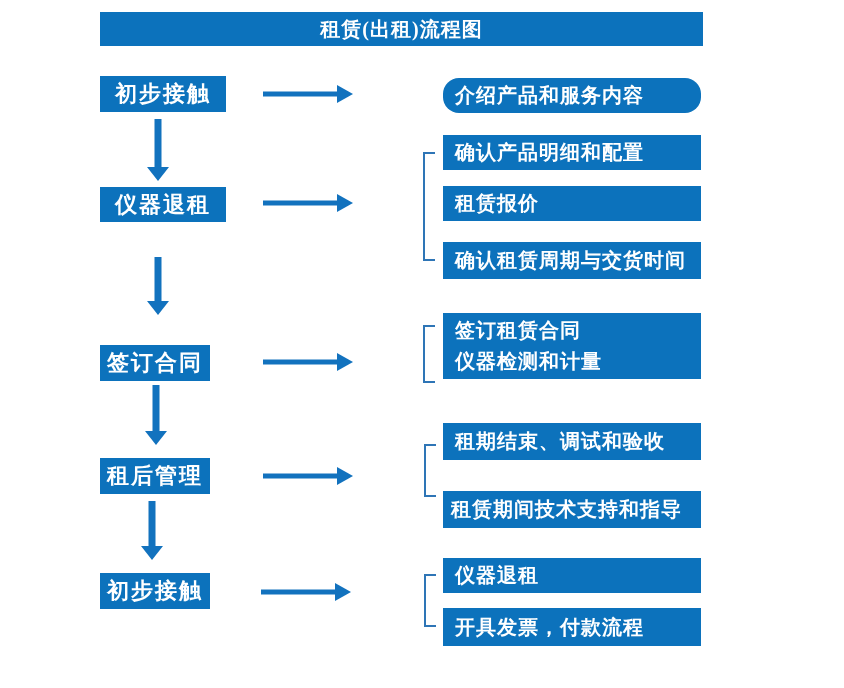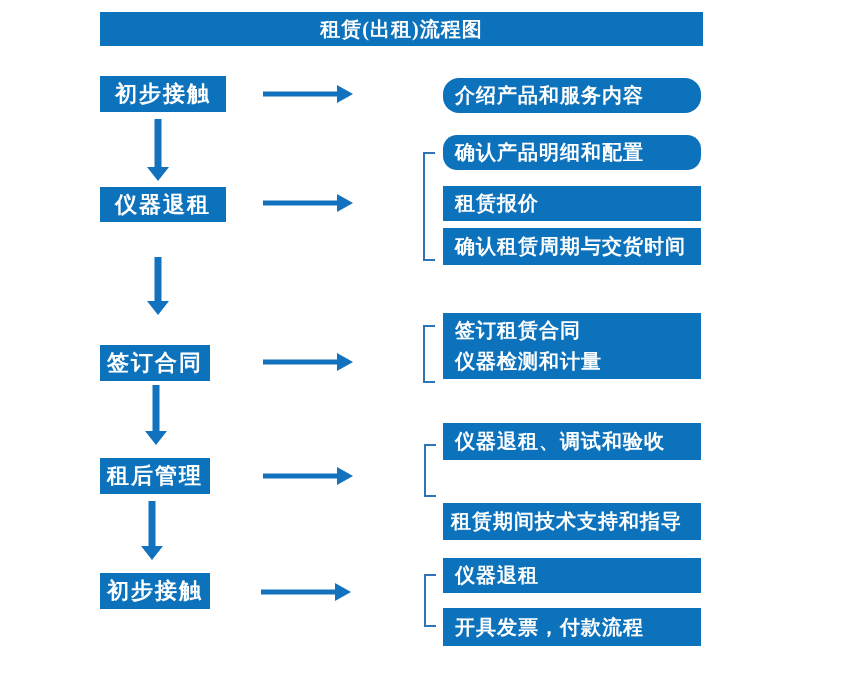--- a/index.html
+++ b/index.html
@@ -134,41 +134,41 @@
 
   <div class="bracket" style="left:423px;top:152px;height:109px;"></div>
   <div class="bracket" style="left:423px;top:325px;height:58px;"></div>
   <div class="bracket" style="left:424px;top:444px;height:53px;"></div>
   <div class="bracket" style="left:424px;top:574px;height:53px;"></div>
 
   <div class="output-box" style="top:78px;height:35px;border-radius:16px;">
     <span>介绍产品和服务内容</span>
   </div>
 
-  <div class="output-box" style="top:135px;height:35px;border-radius:14px;">
+  <div class="output-box" style="top:135px;height:35px;">
     <span>确认产品明细和配置</span>
   </div>
   <div class="output-box" style="top:186px;height:35px;">
     <span>租赁报价</span>
   </div>
-  <div class="output-box" style="top:228px;height:37px;padding-left:12px;">
+  <div class="output-box" style="top:242px;height:37px;padding-left:12px;">
     <span>确认租赁周期与交货时间</span>
   </div>
 
   <div class="output-box" style="top:313px;height:35px;">
     <span>签订租赁合同</span>
   </div>
   <div class="output-box" style="top:343px;height:36px;">
     <span>仪器检测和计量</span>
   </div>
 
   <div class="output-box" style="top:423px;height:37px;">
-    <span>仪器退租、调试和验收</span>
+    <span>租期结束、调试和验收</span>
   </div>
-  <div class="output-box" style="top:503px;height:37px;padding-left:8px;">
+  <div class="output-box" style="top:491px;height:37px;padding-left:8px;">
     <span>租赁期间技术支持和指导</span>
   </div>
 
   <div class="output-box" style="top:558px;height:35px;">
     <span>仪器退租</span>
   </div>
   <div class="output-box" style="top:608px;height:38px;">
     <span>开具发票，付款流程</span>
   </div>
 

